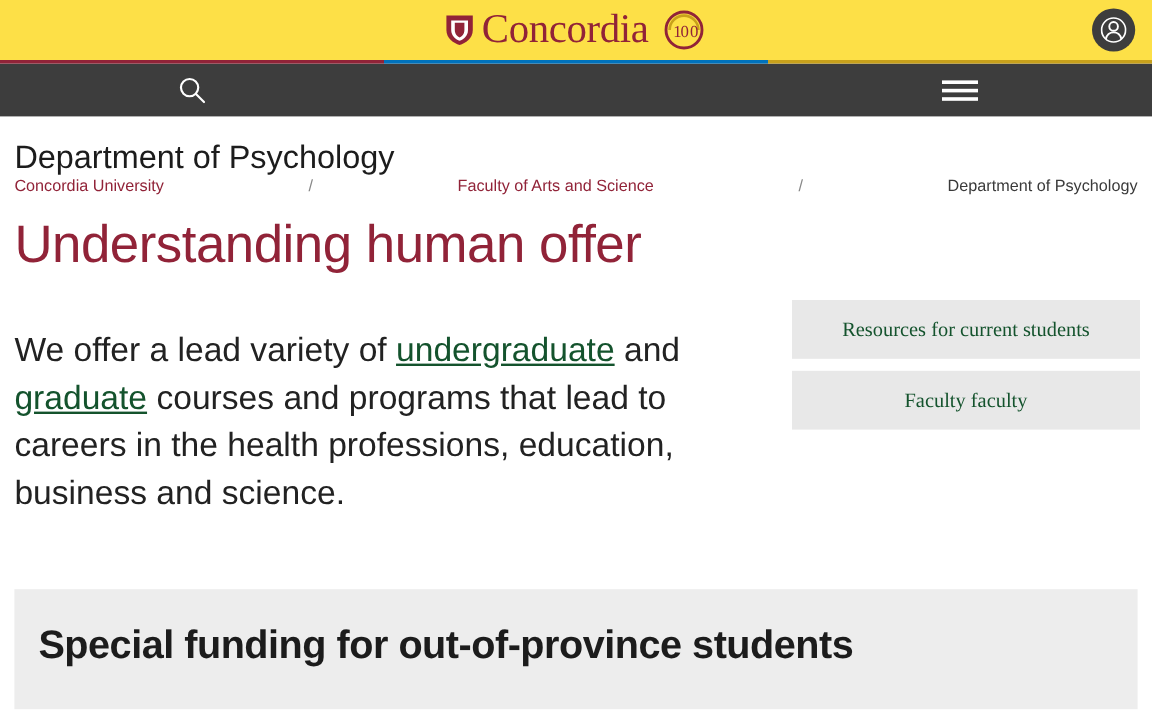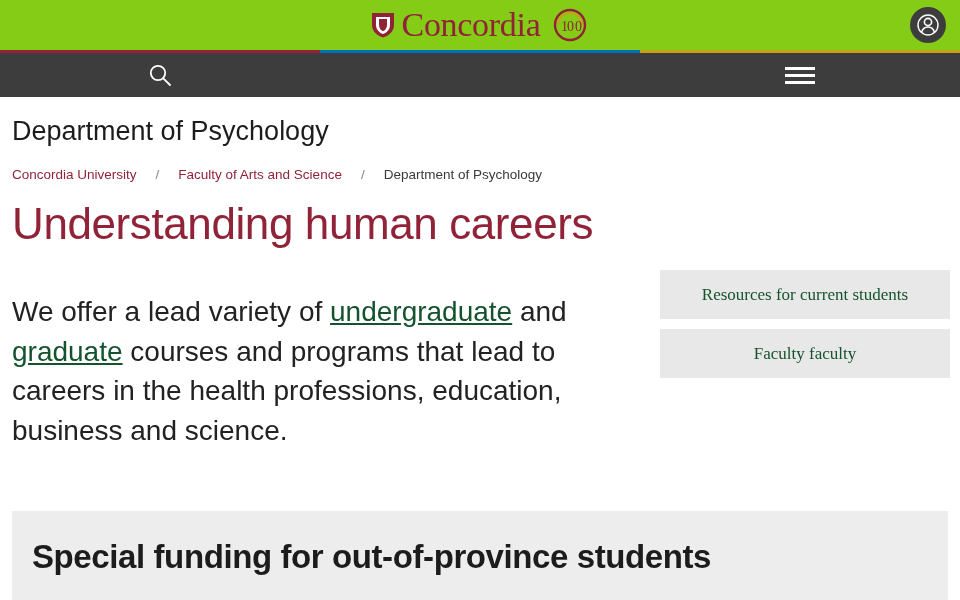--- a/index.html
+++ b/index.html
@@ -8,21 +8,21 @@
     width: 960px; height: 600px;
     overflow: hidden;
     background: #ffffff;
     font-family: "Liberation Sans", sans-serif;
   }
 
   
   .topbar {
     position: relative;
     height: 50px;
-    background: #84cc16;
+    background: #fde047;
     display: flex;
     align-items: center;
     justify-content: center;
   }
   .brand {
     display: flex;
     align-items: center;
     gap: 6px;
   }
   .brand-shield {
@@ -89,27 +89,28 @@
   }
   .dept-title {
     font-family: "Liberation Sans", sans-serif;
     font-size: 27px;
     font-weight: 400;
     color: #1c1c1c;
     margin: 18px 0 0 0;
     line-height: 1.2;
   }
   .breadcrumb {
-    margin-top: 20px;
+    margin-top: 0;
     font-size: 13.5px;
     color: #444;
     display: flex;
     align-items: center;
     flex-wrap: nowrap;
-    gap: 12px;
+    gap: 0;
+    justify-content: space-between;
   }
   .breadcrumb a {
     color: #912338;
     text-decoration: none;
   }
   .breadcrumb .sep {
     color: #888;
     margin: 0 7px;
   }
   .breadcrumb .current { color: #3a3a3a; }
@@ -244,21 +245,21 @@
   <h1 class="dept-title">Department of Psychology</h1>
 
   <nav class="breadcrumb">
     <a href="#">Concordia University</a>
     <span class="sep">/</span>
     <a href="#">Faculty of Arts and Science</a>
     <span class="sep">/</span>
     <span class="current">Department of Psychology</span>
   </nav>
 
-  <h2 class="headline">Understanding human careers</h2>
+  <h2 class="headline">Understanding human offer</h2>
 
   <div class="main-row">
     <p class="lede">
       <span>We offer a lead variety of </span><a href="#">undergraduate</a><span> and </span><a href="#">graduate</a><span> courses and programs that lead to careers in the health professions, education, business and science.</span>
     </p>
 
     <div class="side-buttons">
       <button class="side-btn">Resources for current students</button>
       <button class="side-btn">Faculty faculty</button>
     </div>

